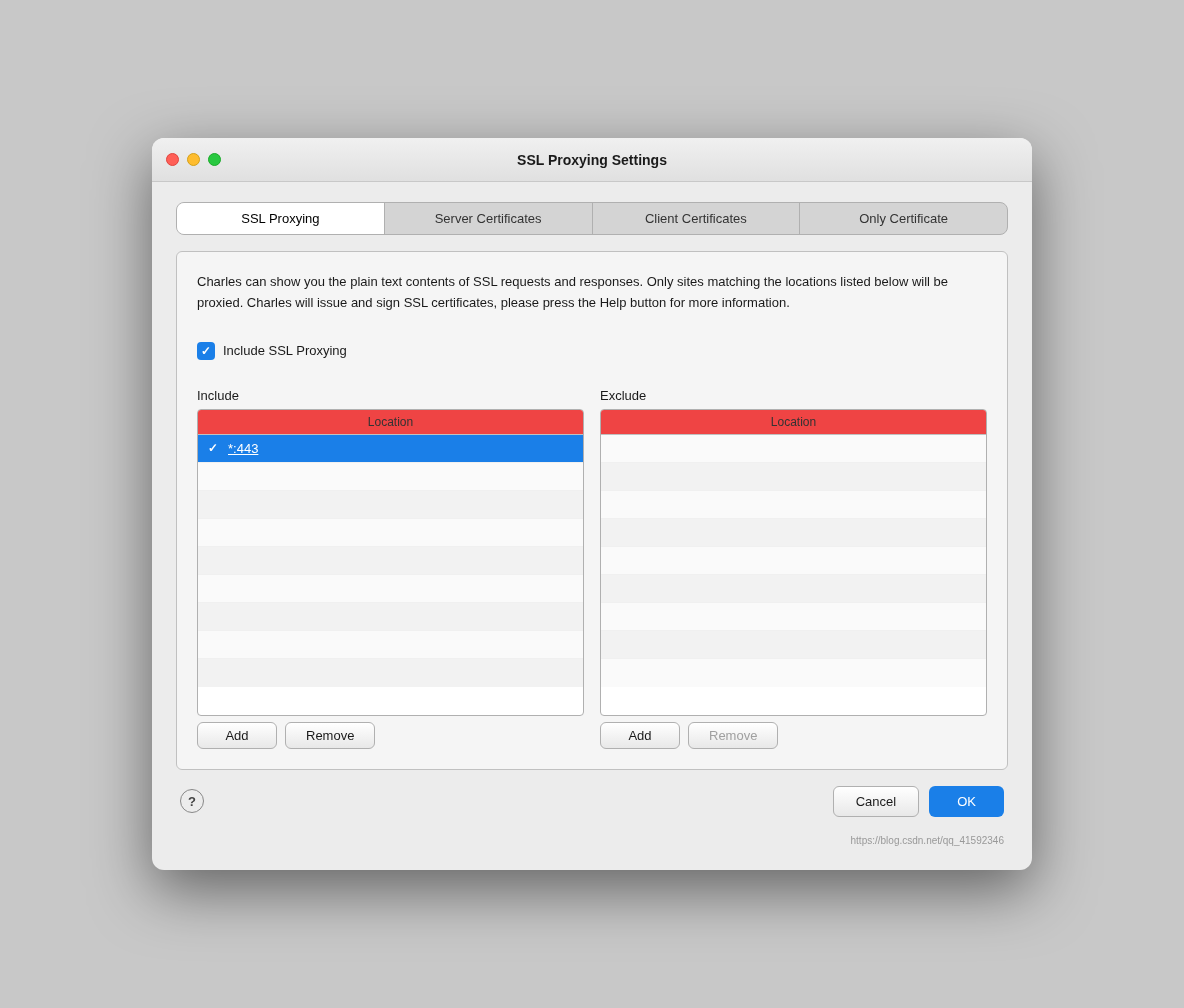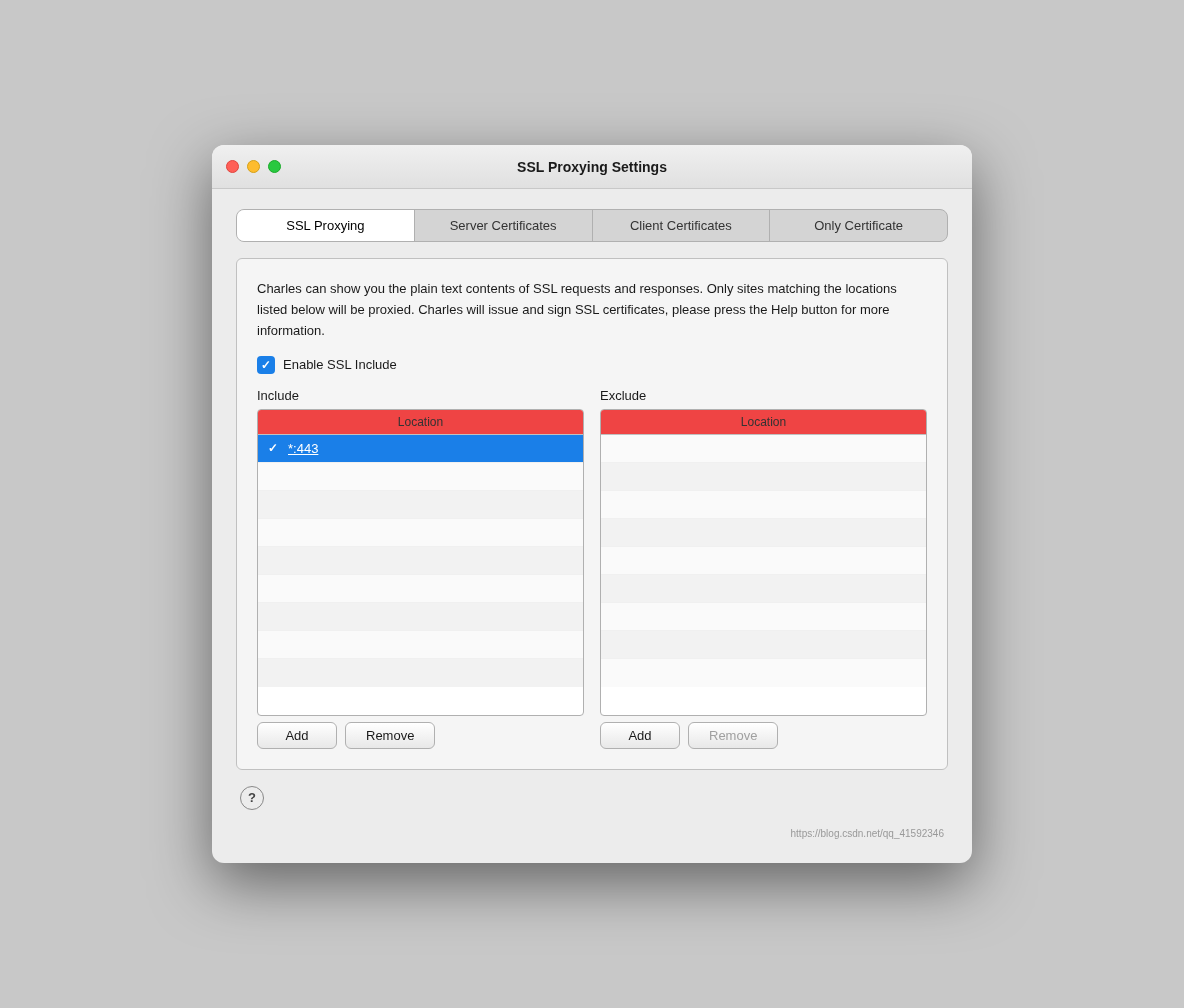--- a/index.html
+++ b/index.html
@@ -10,21 +10,21 @@
       background: #c8c8c8;
       display: flex;
       justify-content: center;
       align-items: center;
       width: 1184px;
       height: 1008px;
       overflow: hidden;
     }
 
     .window {
-      width: 760px;
+      width: 880px;
       background: #ececec;
       border-radius: 12px;
       box-shadow: 0 20px 60px rgba(0,0,0,0.5);
       overflow: hidden;
       display: flex;
       flex-direction: column;
     }
 
     .titlebar {
       background: linear-gradient(180deg, #f0f0f0 0%, #e0e0e0 100%);
@@ -103,21 +103,21 @@
     }
 
     
     .panel {
       background: #f5f5f5;
       border: 1px solid #c0c0c0;
       border-radius: 6px;
       padding: 20px;
       display: flex;
       flex-direction: column;
-      gap: 14px;
+      gap: 28px;
     }
 
     .description {
       font-size: 13px;
       color: #1a1a1a;
       line-height: 1.6;
     }
 
     .checkbox-row {
       display: flex;
@@ -328,21 +328,21 @@
     </div>
 
     <div class="panel">
 
       <div class="description">Charles can show you the plain text contents of SSL requests and responses. Only sites matching the locations listed below will be proxied. Charles will issue and sign SSL certificates, please press the Help button for more information.</div>
 
       <div class="checkbox-row">
         <div class="checkbox-custom">
           <span class="checkmark">✓</span>
         </div>
-        <span class="checkbox-label">Enable SSL Include</span>
+        <span class="checkbox-label">Include SSL Proxying</span>
       </div>
 
       <div class="two-col">
 
         <div class="col">
           <div class="col-label">Include</div>
           <div class="table-container">
             <div class="table-header">Location</div>
             <div class="table-body">
               <div class="table-row selected">
@@ -385,18 +385,22 @@
             <button class="btn">Add</button>
             <button class="btn disabled">Remove</button>
           </div>
         </div>
 
       </div>
     </div>
 
     <div class="footer">
       <button class="help-btn">?</button>
+      <div class="footer-right">
+        <button class="btn-cancel">Cancel</button>
+        <button class="btn-ok">OK</button>
+      </div>
     </div>
 
     <div class="watermark">https://blog.csdn.net/qq_41592346</div>
 
   </div>
 </div>
 
 </body></html>

